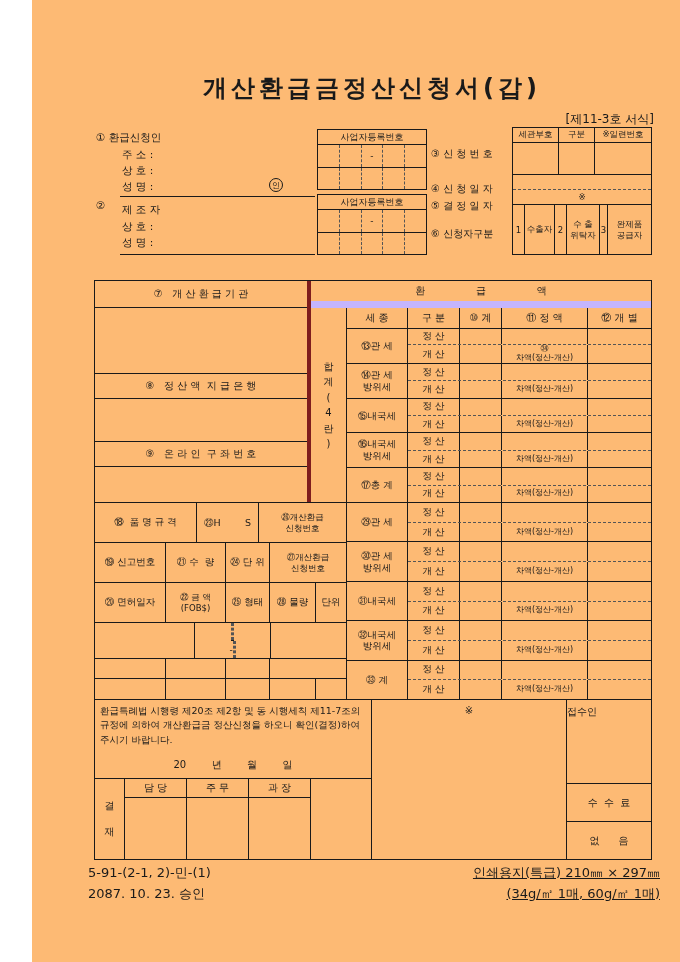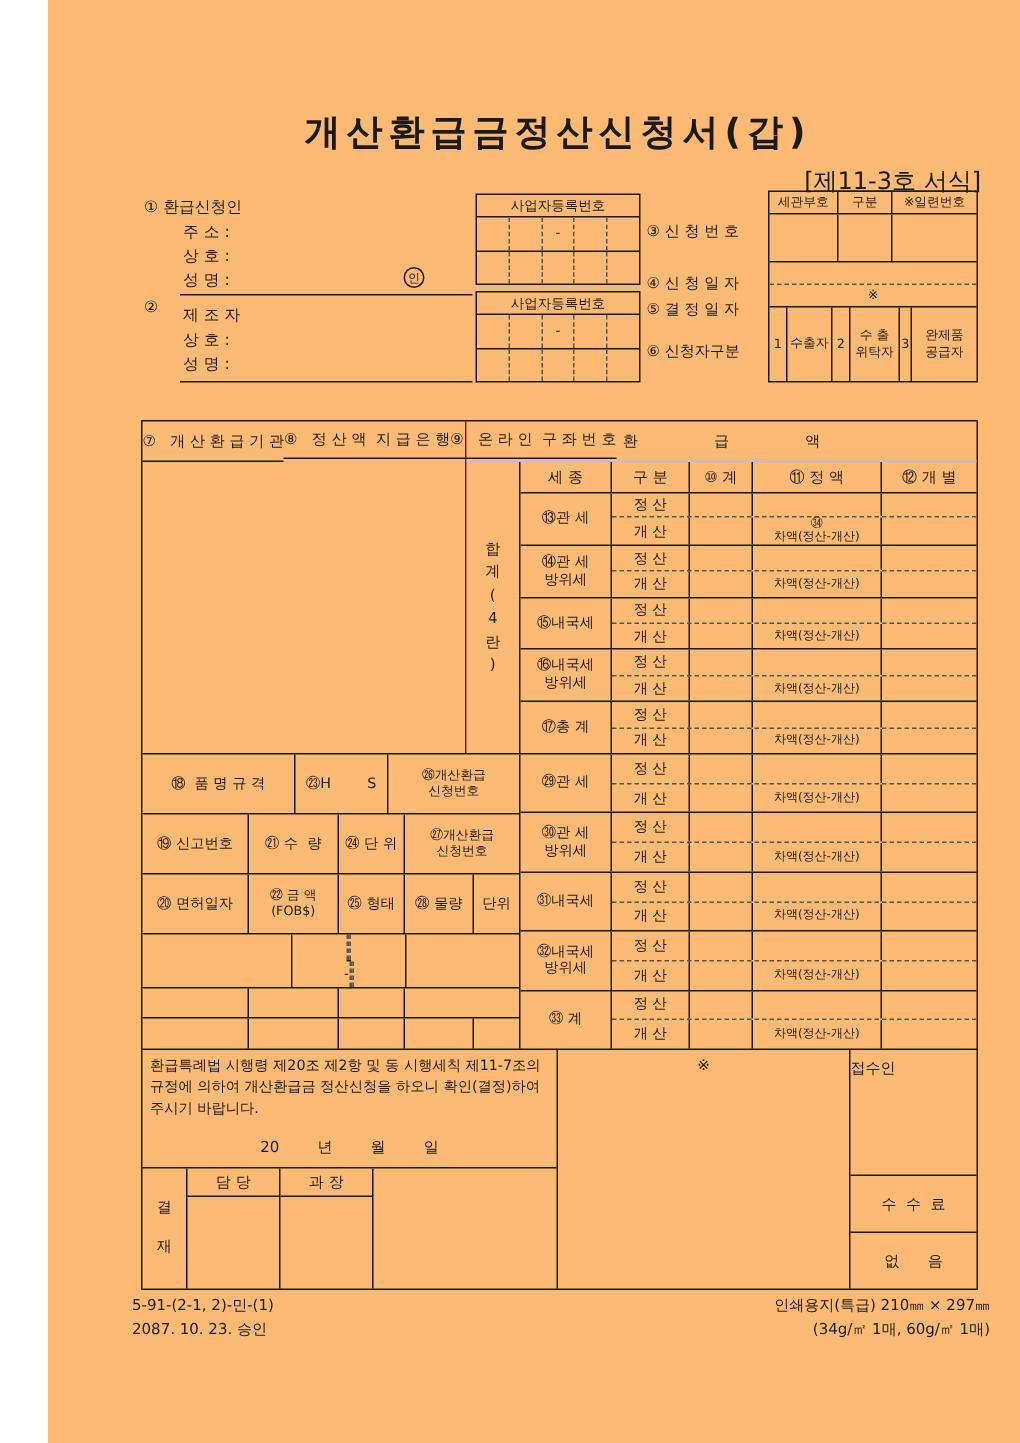--- a/index.html
+++ b/index.html
@@ -5,21 +5,21 @@
   * { box-sizing: border-box; margin: 0; padding: 0; }
   html,body { background:#fff; }
   body { width:680px; height:962px; font-family:"DejaVu Sans",sans-serif; color:#1a1a1a; }
   .page { position:relative; width:680px; height:962px; background:#fdba74; overflow:hidden;margin-left:32px; }
   .pre { white-space:pre; }
   .prl { white-space:pre-line; }
   .cc { display:flex; align-items:center; justify-content:center; text-align:center; }
 
   .title { position:absolute; top:72px; left:0; width:100%; text-align:center;
            font-size:24px; font-weight:bold; letter-spacing:4px; }
-  .form-code { position:absolute; top:111px; right:58px; font-size:16px;text-decoration:underline; }
+  .form-code { position:absolute; top:111px; right:58px; font-size:12px; }
 
   
   .topblock { position:absolute; left:62px; top:127px; width:558px; height:128px; display:flex; font-size:10.5px; }
   .applicant { width:223px; position:relative; }
   .ap-l1 { position:absolute; left:2px; top:4px; }
   .ap-l2 { position:absolute; left:28px; top:21px; }
   .ap-l3 { position:absolute; left:28px; top:37px; }
   .ap-l4 { position:absolute; left:28px; top:53px; }
   .sealcircle { position:absolute; left:175px; top:51px; width:14px; height:14px; border:1px solid #1a1a1a;
                 border-radius:50%; font-size:8px; display:flex; align-items:center; justify-content:center; }
@@ -57,29 +57,29 @@
   .mt-type { flex:1; display:flex; }
   .mt-type > div { border-right:1px solid #1a1a1a; display:flex; align-items:center; justify-content:center; text-align:center; }
   .mt-type > div:last-child { border-right:none; }
   .tt-n1 { width:12px; } .tt-t1 { width:30px; } .tt-n2 { width:12px; }
   .tt-t2 { width:33px; } .tt-n3 { width:8px; } .tt-t3 { flex:1; }
 
   
   .main { position:absolute; left:62px; top:280px; width:558px; height:420px; border:1px solid #1a1a1a;
           display:flex; flex-direction:column; font-size:10px; }
   .row-upper { height:222px; display:flex; border-bottom:1px solid #1a1a1a; }
-  .L { width:216px; border-right:1px solid #7f1d1d; display:flex; flex-direction:row; }
+  .L { width:216px; border-right:4px solid #7f1d1d; display:flex; flex-direction:column; }
   .ul-head { height:27px; border-bottom:1px solid #1a1a1a; }
   .ul-sp1 { height:66px; border-bottom:1px solid #1a1a1a; }
   .ul-lab1 { height:25px; border-bottom:1px solid #1a1a1a; }
   .ul-sp2 { height:43px; border-bottom:1px solid #1a1a1a; }
   .ul-lab2 { height:25px; border-bottom:1px solid #1a1a1a; }
   .ul-sp3 { flex:1; }
   .R { flex:1; display:flex; flex-direction:column; }
-  .refund-head { height:27px; border-bottom:1px solid #c4b5fd; }
+  .refund-head { height:27px; border-bottom:7px solid #c4b5fd; }
   .refund-body { flex:1; display:flex; }
   .strip { width:36px; border-right:1px solid #1a1a1a; font-size:10px; line-height:1.55; }
   .cols { flex:1; display:flex; flex-direction:column; }
   .thead { height:21px; display:flex; border-bottom:1px solid #1a1a1a; }
   .thead > div { border-right:1px solid #1a1a1a; display:flex; align-items:center; justify-content:center; }
   .thead > div:last-child { border-right:none; }
   .w-name { width:61px; } .w-gu { width:52px; } .w-gye { width:42px; } .w-ja { width:86px; } .w-gb { flex:1; }
   .trow { flex:1; display:flex; border-bottom:1px solid #1a1a1a; }
   .trow:last-child { border-bottom:none; }
   .tname { width:61px; border-right:1px solid #1a1a1a; font-size:9.5px; line-height:1.25; }
@@ -123,24 +123,24 @@
   .a-h { height:19px; border-bottom:1px solid #1a1a1a; display:flex; align-items:center; justify-content:center; }
   .a-sp { flex:1; }
   .a-rest { flex:1; }
   .starbox { width:195px; border-right:1px solid #1a1a1a; text-align:center; padding-top:5px; }
   .rightcol { flex:1; display:flex; flex-direction:column; }
   .receipt { height:84px; border-bottom:1px solid #1a1a1a; text-align:left; padding-top:5px; }
   .fee-label { height:38px; border-bottom:1px solid #1a1a1a; }
   .fee-val { flex:1; }
 
   
-  .footer { position:absolute; left:56px; top:863px; width:572px; font-size:10px; display:flex; line-height:1.6;justify-content:flex-end; }
+  .footer { position:absolute; left:56px; top:863px; width:572px; font-size:13px; display:flex; line-height:1.6;justify-content:flex-end; }
   .f-left { width:148px; }
   .f-mid { width:252px; }
-  .f-right { flex:1; text-align:right; }
+  .f-right { flex:1; text-align:right;text-decoration:underline; }
 </style>
 </head>
 <body>
 
 <div class="page">
 
   <div class="title">개산환급금정산신청서(갑)</div>
   <div class="form-code">[제11-3호 서식]</div>
 
   <div class="topblock">
@@ -513,20 +513,24 @@
       <div class="decl-text">환급특례법 시행령 제20조 제2항 및 동 시행세칙 제11-7조의 규정에 의하여 개산환급금 정산신청을 하오니 확인(결정)하여 주시기 바랍니다.</div>
       <div class="decl-date pre">20        년        월        일</div>
       <div class="appr">
         <div class="a-sign cc prl">결
 재</div>
         <div class="a-col">
           <div class="a-h">담 당</div>
           <div class="a-sp"></div>
         </div>
         <div class="a-col">
+          <div class="a-h">주 무</div>
+          <div class="a-sp"></div>
+        </div>
+        <div class="a-col">
           <div class="a-h">과 장</div>
           <div class="a-sp"></div>
         </div>
         <div class="a-rest"></div>
       </div>
     </div>
     <div class="starbox">※</div>
     <div class="rightcol">
       <div class="receipt">접수인</div>
       <div class="fee-label cc pre">수  수  료</div>

